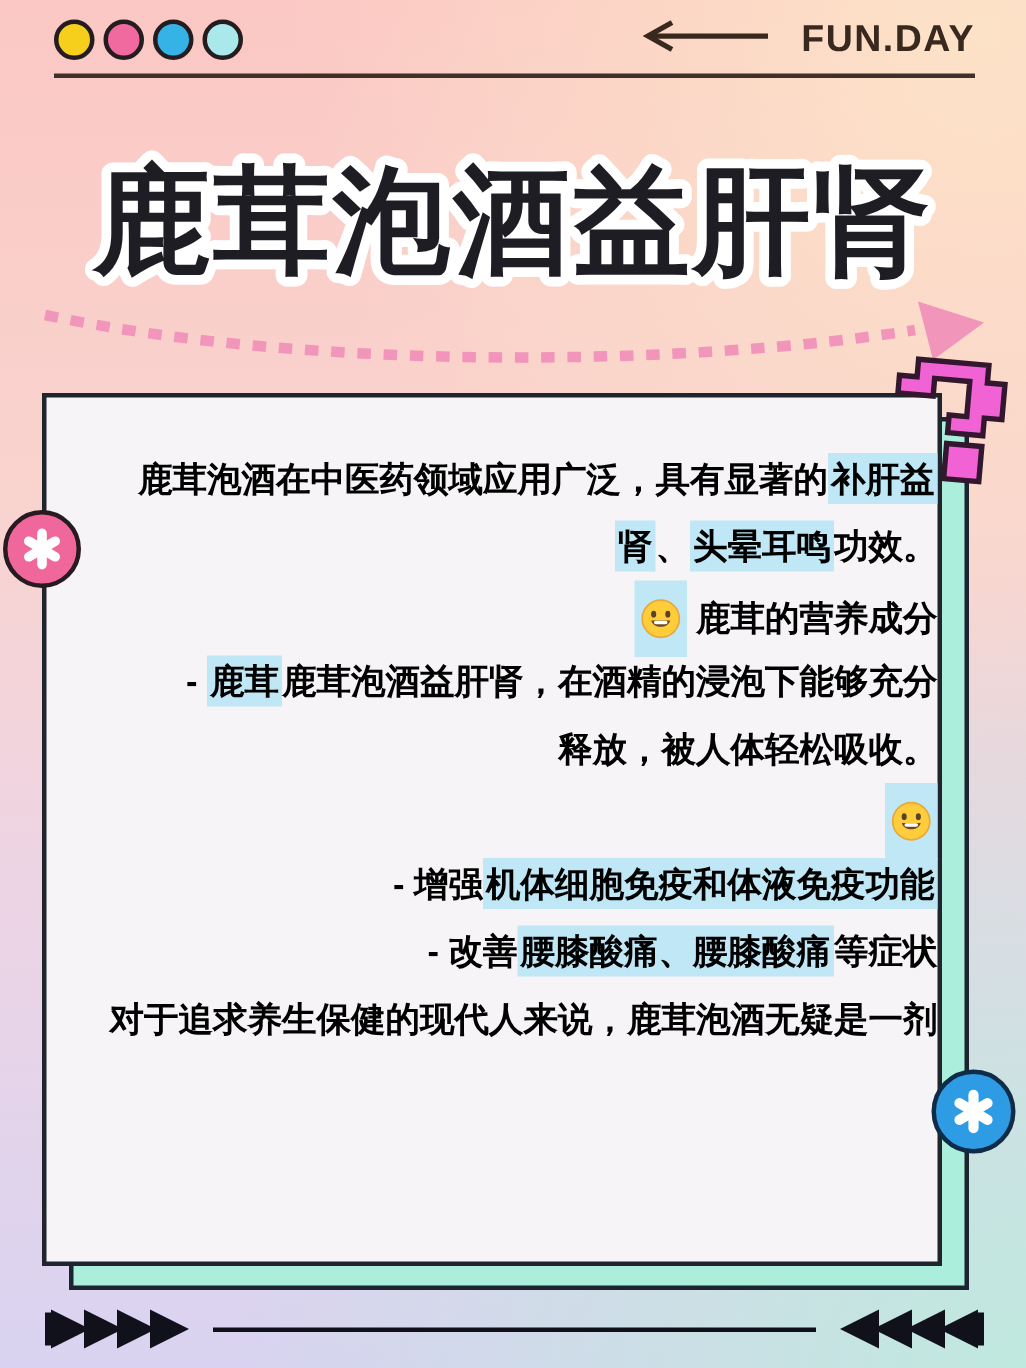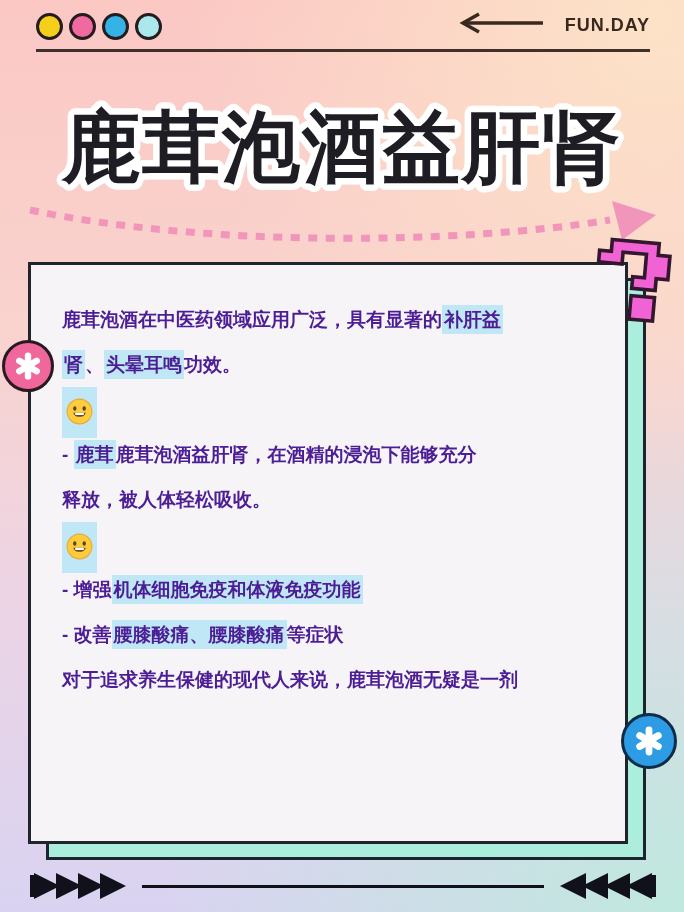--- a/index.html
+++ b/index.html
@@ -8,38 +8,38 @@
     position:relative;width:684px;height:912px;overflow:hidden;
     background:
       radial-gradient(circle at 96% 2%, rgba(253,231,200,0.85), rgba(253,231,200,0) 42%),
       radial-gradient(circle at 100% 100%, rgba(190,234,221,0.95), rgba(190,234,221,0) 46%),
       linear-gradient(180deg,#fbc8c4 0%,#f9d3ce 36%,#ecd4e5 66%,#d9d3f1 100%);
   }
   
   .dots{position:absolute;left:36px;top:13px;display:flex;gap:6px;}
   .dot{width:27px;height:27px;border-radius:50%;border:3px solid #241c1e;box-sizing:border-box;}
   .brand-row{position:absolute;right:34px;top:12px;display:flex;align-items:center;gap:20px;}
-  .brand{font-weight:700;font-size:18px;color:#38281e;letter-spacing:1px;}
+  .brand{font-weight:700;font-size:25px;color:#38281e;letter-spacing:1px;}
   .header-rule{position:absolute;left:36px;right:34px;top:49px;height:3px;background:#40302a;}
   
   .title-svg{position:absolute;left:0;top:84px;}
   .title-text{
     font-family:"Liberation Sans","DejaVu Sans",sans-serif;
     font-size:78px;font-weight:900;letter-spacing:2px;
     fill:var(--ink,#1f1d24);stroke:#ffffff;stroke-width:13px;
     paint-order:stroke;stroke-linejoin:round;
   }
   .dash-arrow-svg{position:absolute;left:0;top:196px;}
   
   .card-shadow{position:absolute;left:46px;top:278px;width:594px;height:576px;
     background:var(--card_shadow,#abeedb);border:3px solid #1c2430;}
   .card{position:absolute;left:28px;top:262px;width:594px;height:576px;
     background:var(--card_bg,#f6f4f7);border:3px solid #20242c;box-sizing:content-box;}
   .card-text{padding:32px 0 0 31px;}
-  .tline{height:45px;line-height:45px;font-size:19px;font-weight:700;color:#4c1d95;white-space:pre;}
+  .tline{height:45px;line-height:45px;font-size:23px;font-weight:700;color:#000000;white-space:pre;text-align:right;}
   .hl{background:var(--highlight,#bfe7f5);padding:4px 2px;}
   .emoji{display:inline-block;}
   .emoji.hl{padding:3px 4px;}
   .emoji svg{vertical-align:-6px;}
   
   .qmark{position:absolute;left:594px;top:238px;transform:rotate(5deg);}
   
   .badge{position:absolute;border-radius:50%;box-sizing:border-box;display:flex;align-items:center;justify-content:center;}
   .badge-pink{left:2px;top:340px;width:52px;height:52px;background:var(--accent_pink,#ef679b);border:3px solid #271a20;}
   .badge-blue{left:621px;top:713px;width:56px;height:56px;background:var(--accent_blue,#2d9ce5);border:3px solid #0f2c47;}
@@ -85,21 +85,21 @@
   <div class="card">
     <div class="card-text">
         <div class="tline"><span>鹿茸泡酒在中医药领域应用广泛，具有显著的</span><span class="hl">补肝益</span></div>
         <div class="tline"><span class="hl">肾</span><span>、</span><span class="hl">头晕耳鸣</span><span>功效。</span></div>
         <div class="tline"><span class="hl emoji"><svg width="27" height="27" viewBox="0 0 24 24">
               <circle cx="12" cy="12" r="11" fill="#ffcd3c" stroke="#e8a93a" stroke-width="1"></circle>
               <ellipse cx="7.8" cy="9.3" rx="1.5" ry="2" fill="#5b4224"></ellipse>
               <ellipse cx="16.2" cy="9.3" rx="1.5" ry="2" fill="#5b4224"></ellipse>
               <path d="M6.4,13 C7.5,18 16.5,18 17.6,13 Z" fill="#6d4a24"></path>
               <rect x="8" y="13.2" width="8" height="2" rx="1" fill="#ffffff"></rect>
-            </svg></span></div>
+            </svg></span><span> 鹿茸的营养成分</span></div>
         <div class="tline"><span>- </span><span class="hl">鹿茸</span><span>鹿茸泡酒益肝肾，在酒精的浸泡下能够充分</span></div>
         <div class="tline"><span>释放，被人体轻松吸收。</span></div>
         <div class="tline"><span class="hl emoji"><svg width="27" height="27" viewBox="0 0 24 24">
               <circle cx="12" cy="12" r="11" fill="#ffcd3c" stroke="#e8a93a" stroke-width="1"></circle>
               <ellipse cx="7.8" cy="9.3" rx="1.5" ry="2" fill="#5b4224"></ellipse>
               <ellipse cx="16.2" cy="9.3" rx="1.5" ry="2" fill="#5b4224"></ellipse>
               <path d="M6.4,13 C7.5,18 16.5,18 17.6,13 Z" fill="#6d4a24"></path>
               <rect x="8" y="13.2" width="8" height="2" rx="1" fill="#ffffff"></rect>
             </svg></span></div>
         <div class="tline"><span>- 增强</span><span class="hl">机体细胞免疫和体液免疫功能</span></div>

